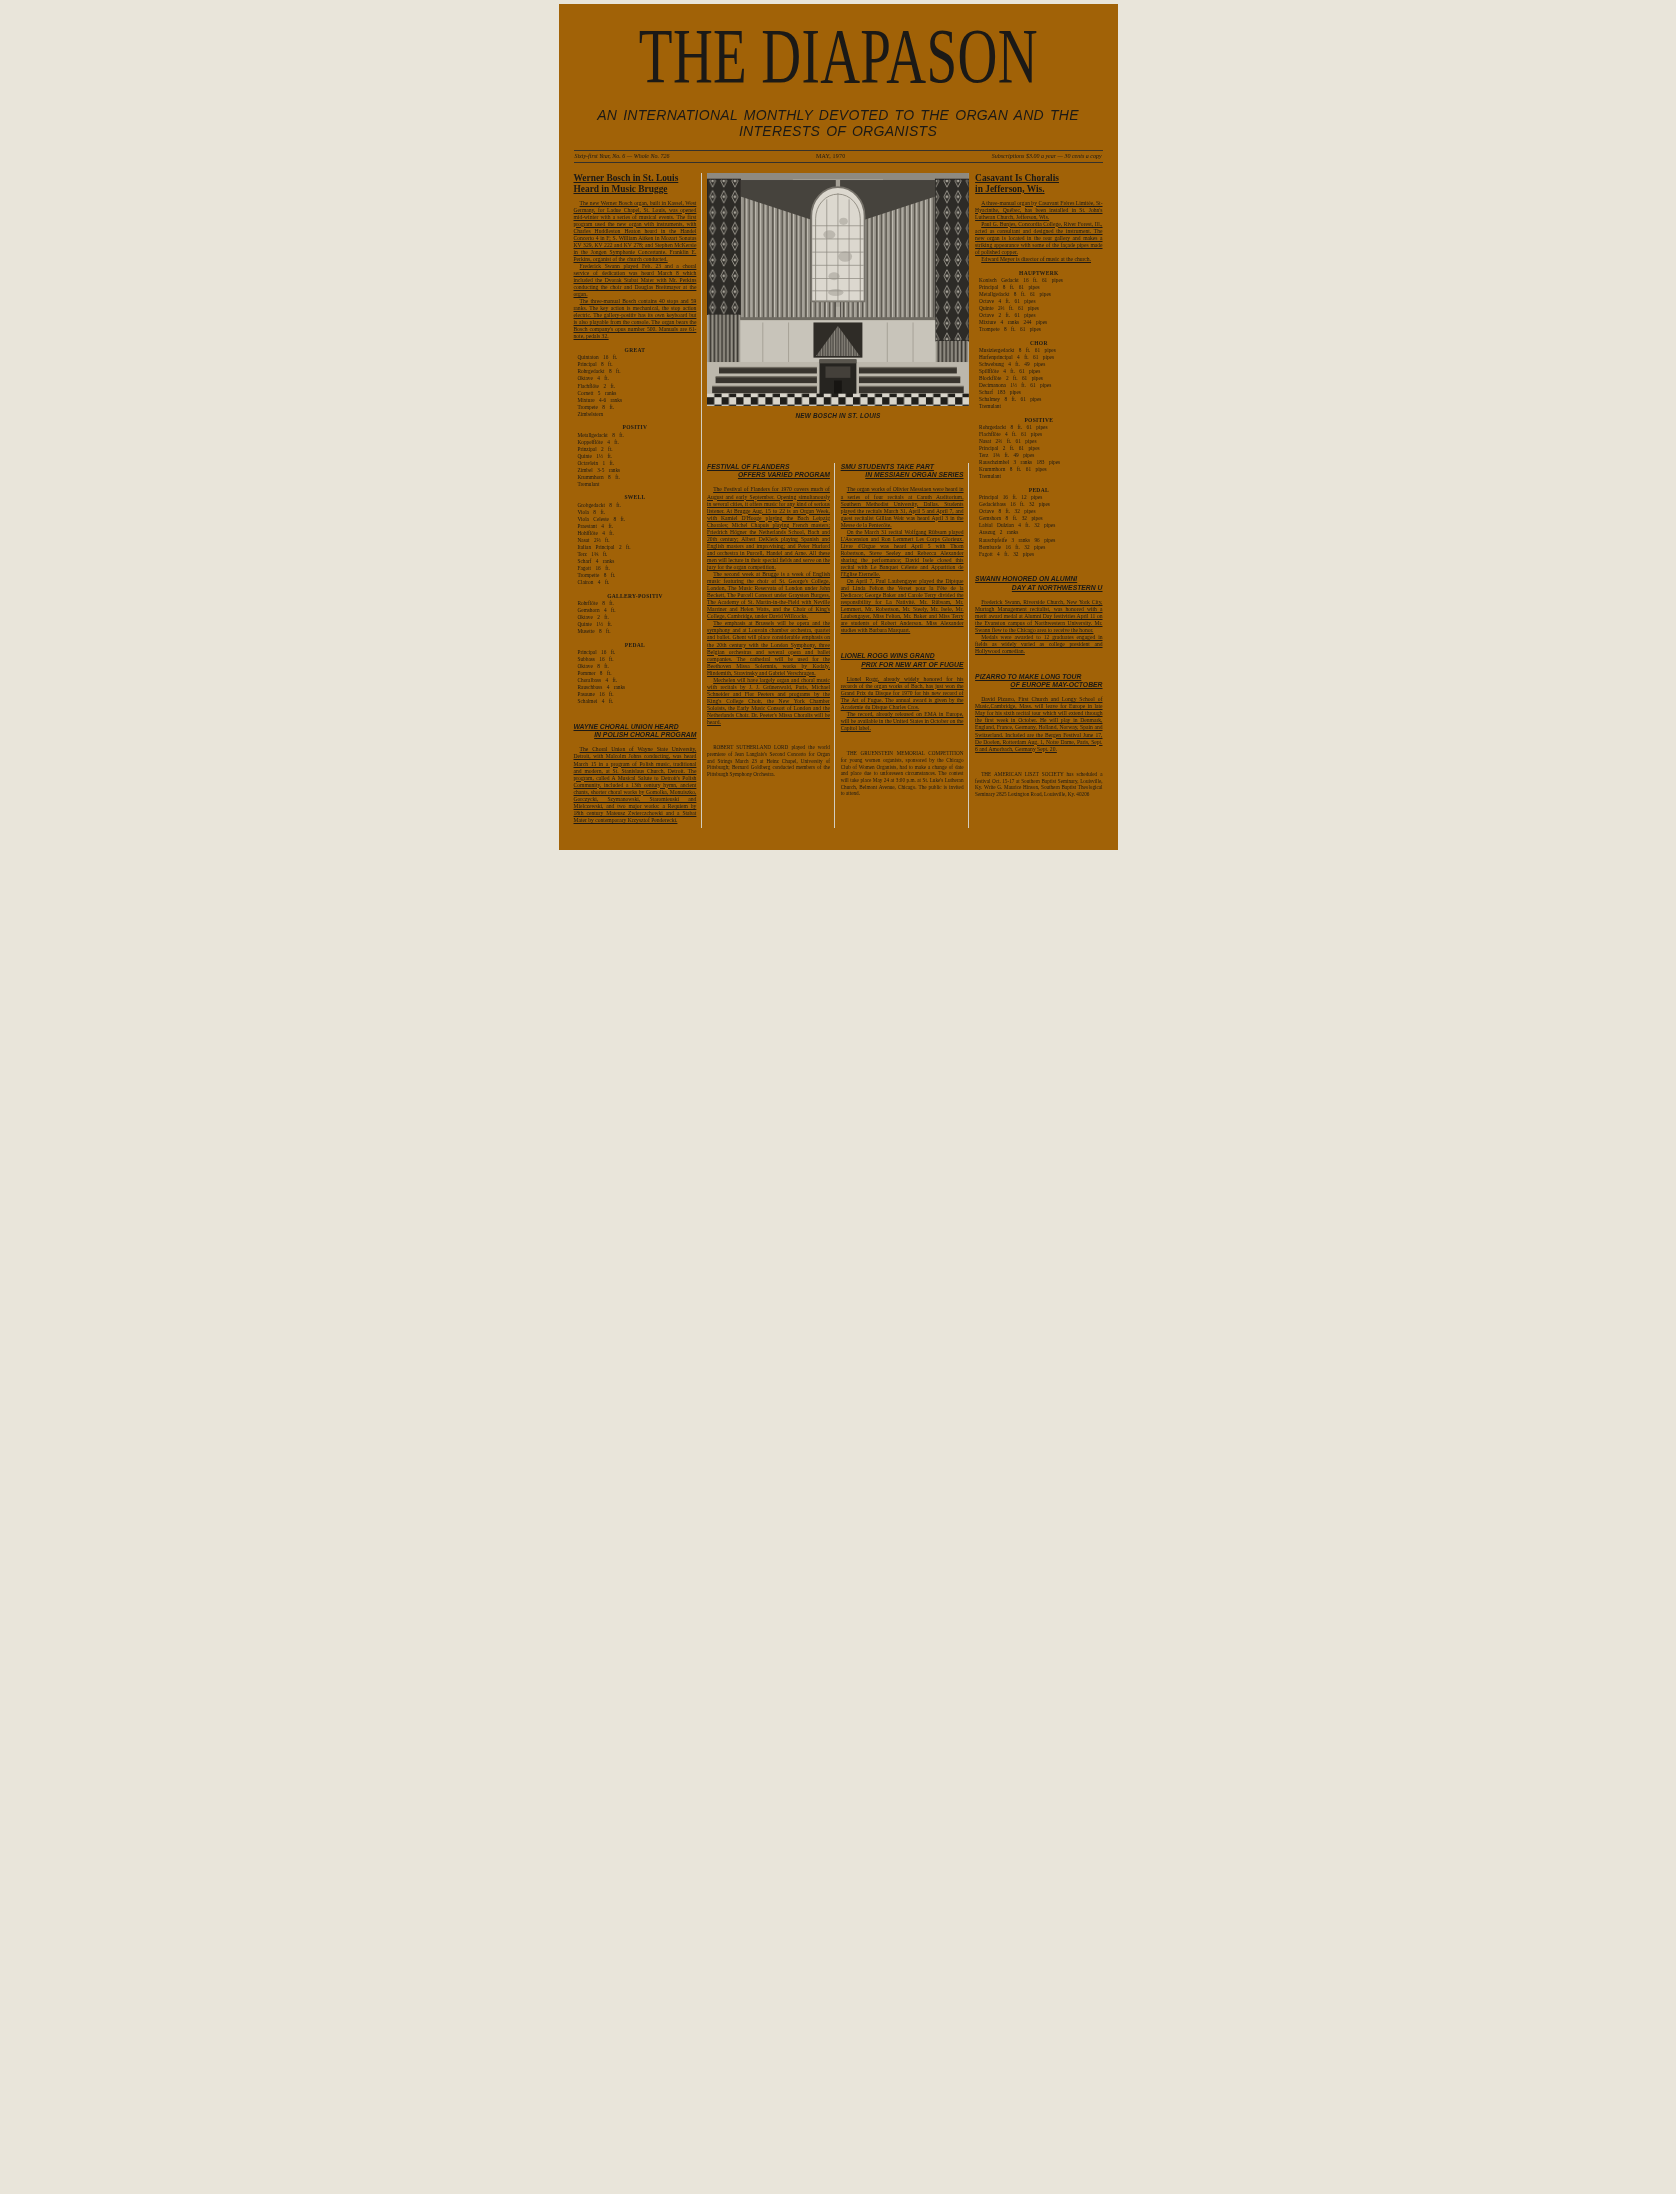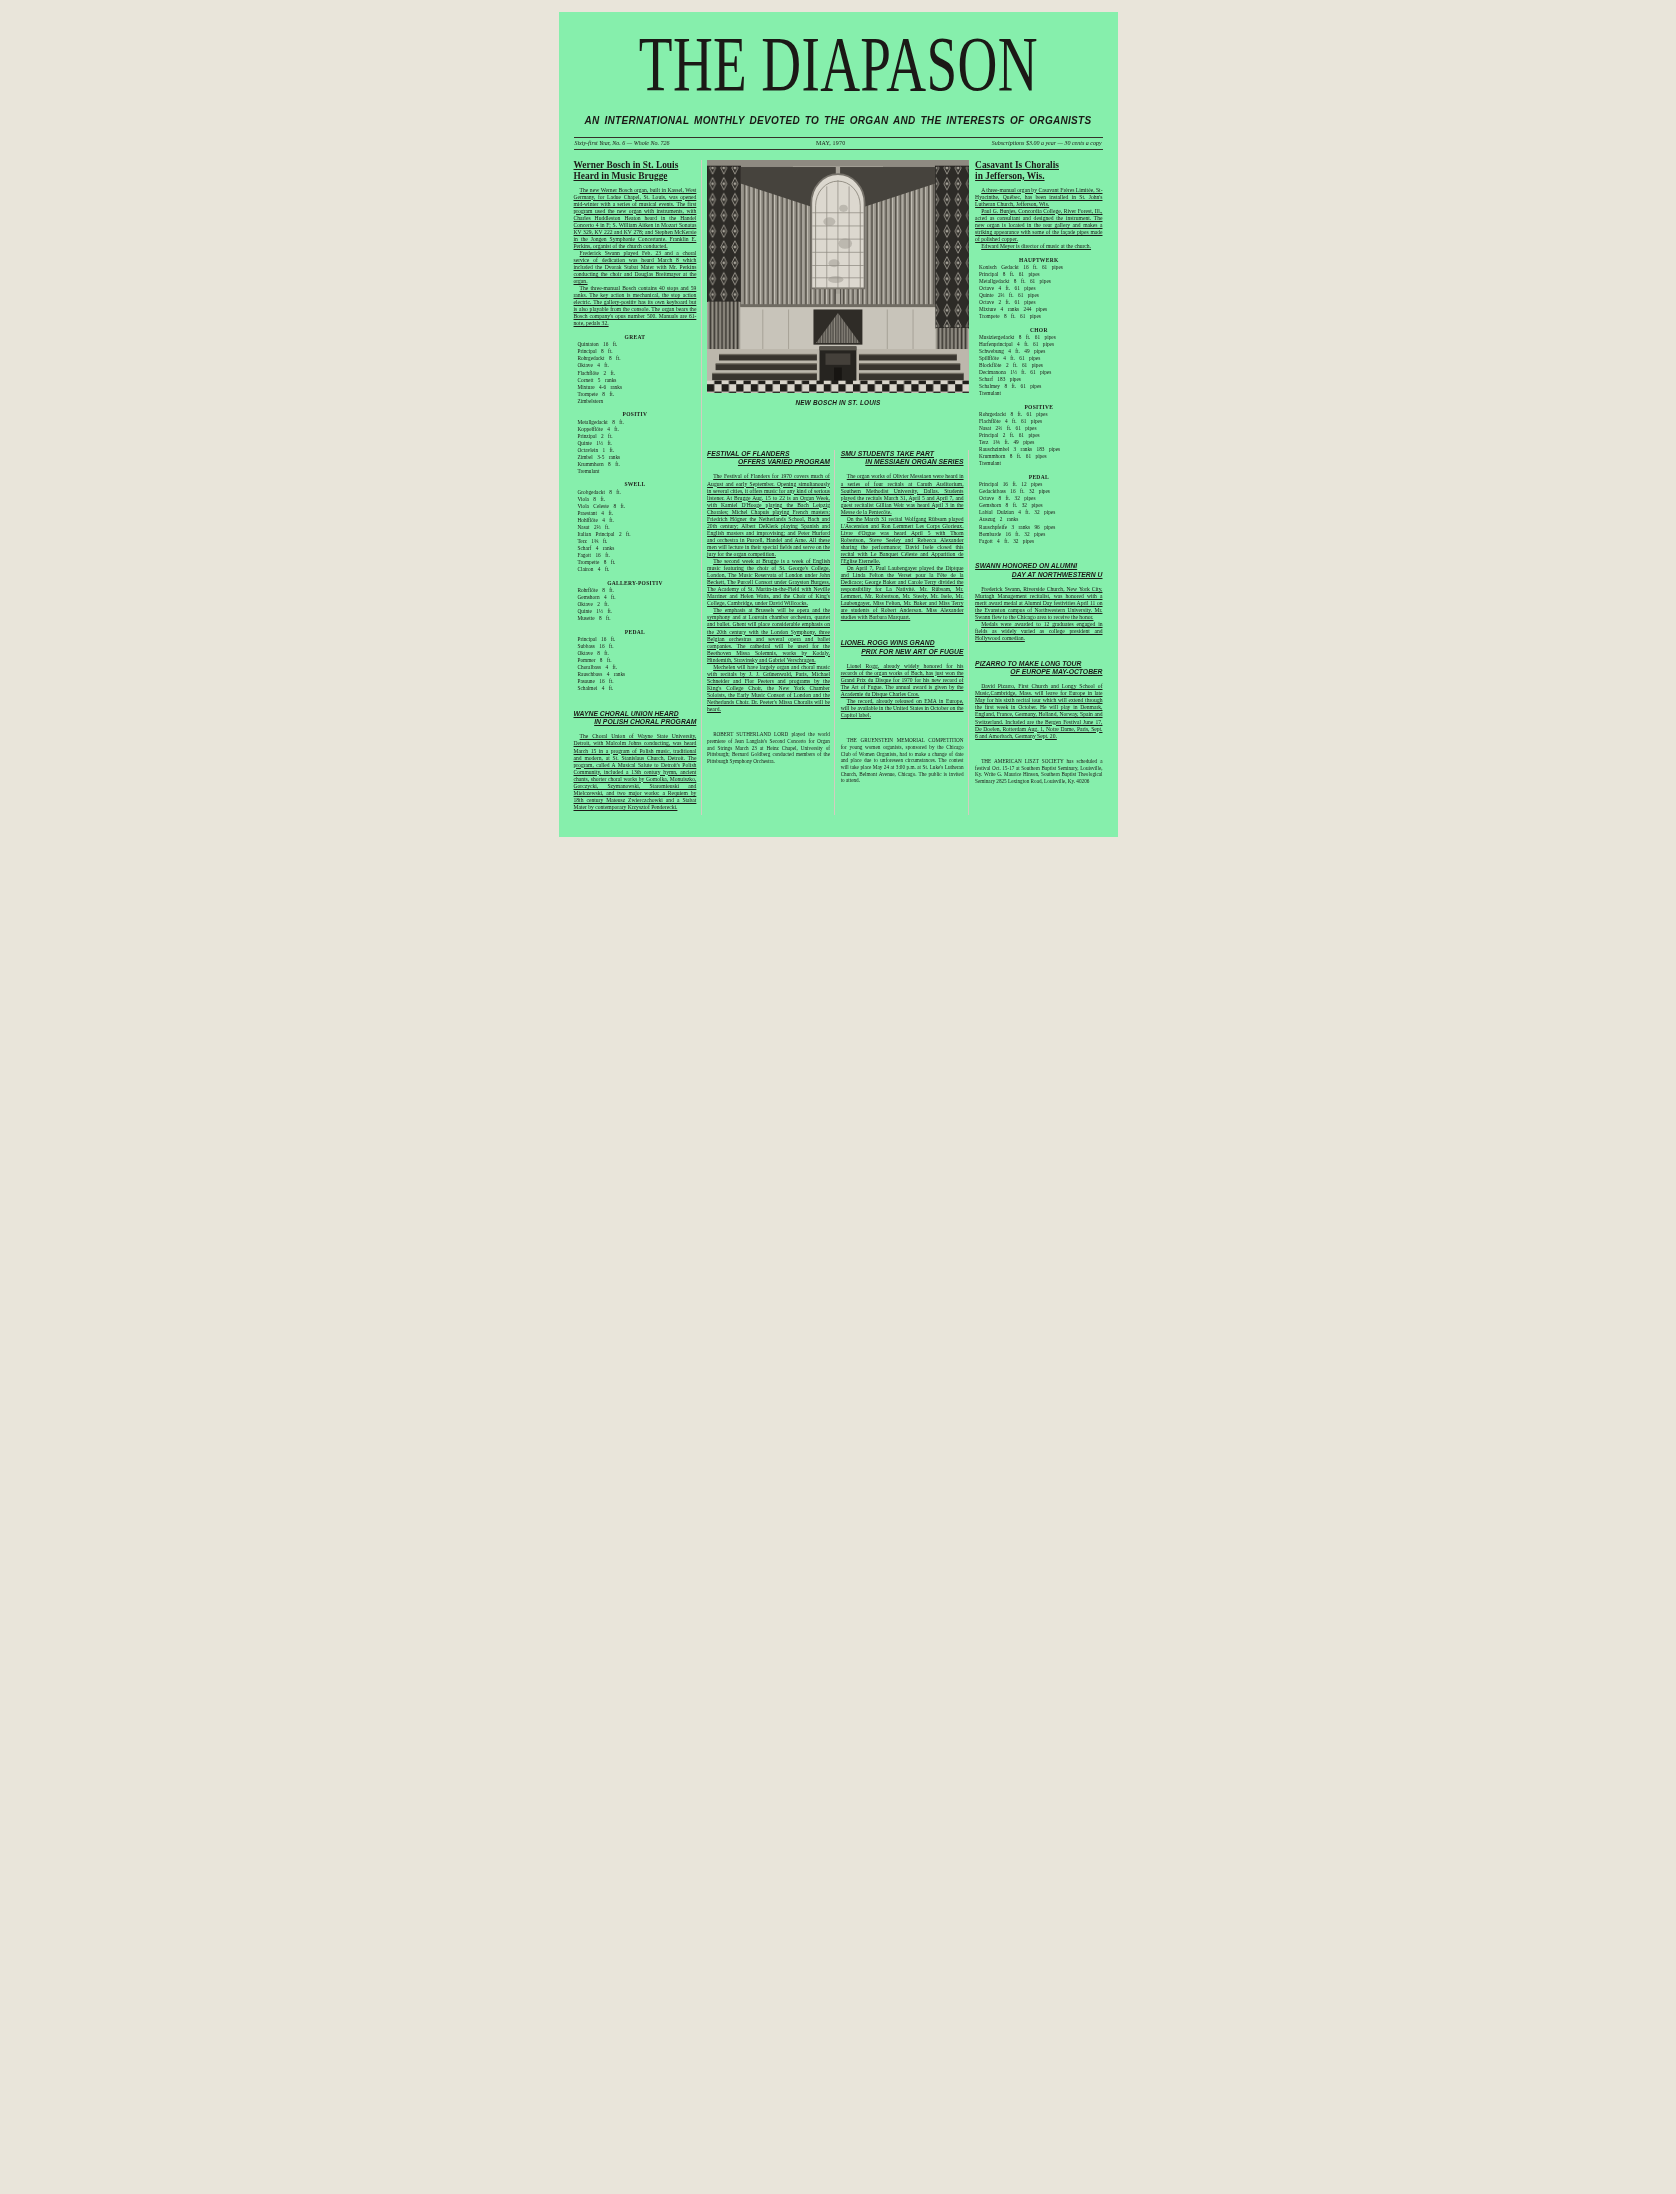--- a/index.html
+++ b/index.html
@@ -1,32 +1,32 @@
 <!DOCTYPE html>
 <html style="font-size:7px"><head>
 <meta charset="utf-8">
 <style>
   html, body { margin: 0; padding: 0; background: #e9e5da; overflow-x: hidden; }
   .page {
-    width: 559px; min-height: 824px; margin: 12px auto; box-sizing: border-box;
-    padding: 3.5px 15px 22px 15px; background: #86efac; color: #1b1916;
+    width: 559px; min-height: 824px; margin: 4px auto; box-sizing: border-box;
+    padding: 3.5px 15px 22px 15px; background: #a16207; color: #1b1916;
     font-family: "Liberation Serif", serif;
   }
   
   .masthead { text-align: center; padding-top: 15px; }
   .masthead-title {
     margin: 0; font-weight: 500; font-size: 69px; line-height: 1.0;
     white-space: nowrap; display: inline-block;
     transform: scale(0.80, 1.14); transform-origin: 50% 60%;
     letter-spacing: 0.4px;
   }
   .masthead-subtitle {
     margin: 15px 0 0 0;
-    font-family: "Liberation Sans", sans-serif; font-style: italic; font-weight: bold;
-    font-size: 10px; letter-spacing: 0.3px; word-spacing: 1.8px;
+    font-family: "Liberation Sans", sans-serif; font-style: italic; font-weight: normal;
+    font-size: 14px; letter-spacing: 0.3px; word-spacing: 1.8px;
   }
   .dateline {
     display: flex; justify-content: space-between; align-items: baseline;
     border-top: 0.9px solid #35312a; border-bottom: 0.9px solid #35312a;
     margin-top: 11.4px; padding: 2.2px 0.9px 2.6px 0.9px; font-size: 6px;
   }
   .dateline .dl-left, .dateline .dl-right { font-style: italic; }
   .dateline .dl-center { font-style: normal; letter-spacing: 0.2px; }
   
   .content { display: grid; grid-template-columns: 1fr 1fr 1fr 1fr; column-gap: 5.3px; margin-top: 10.5px; }

